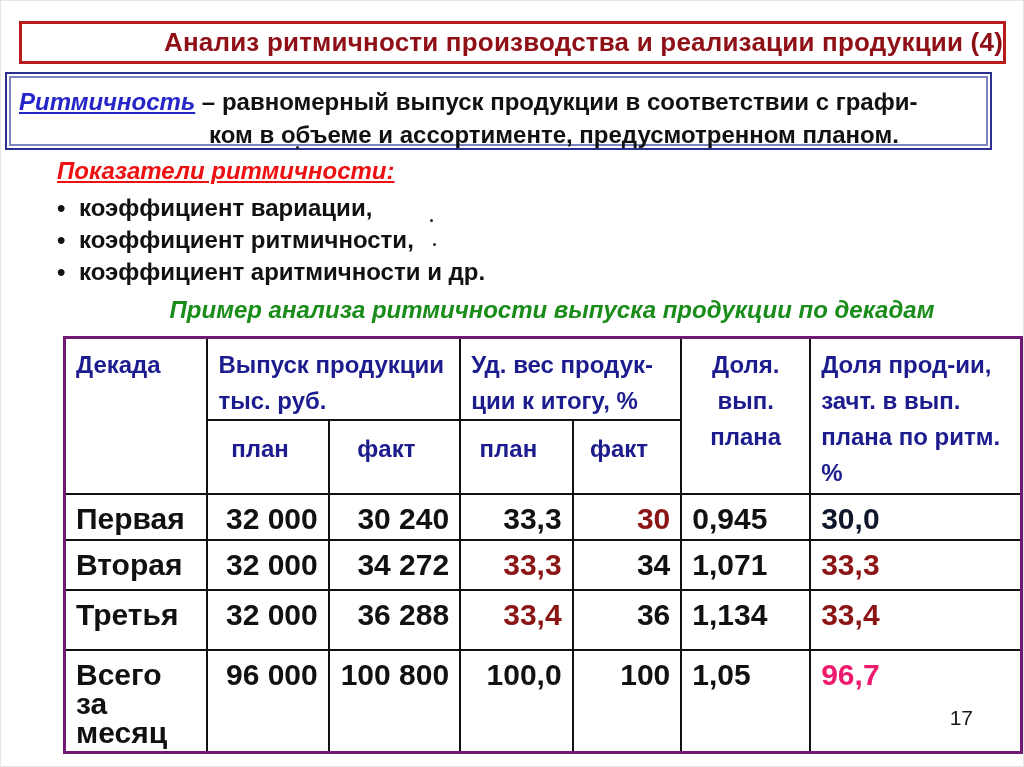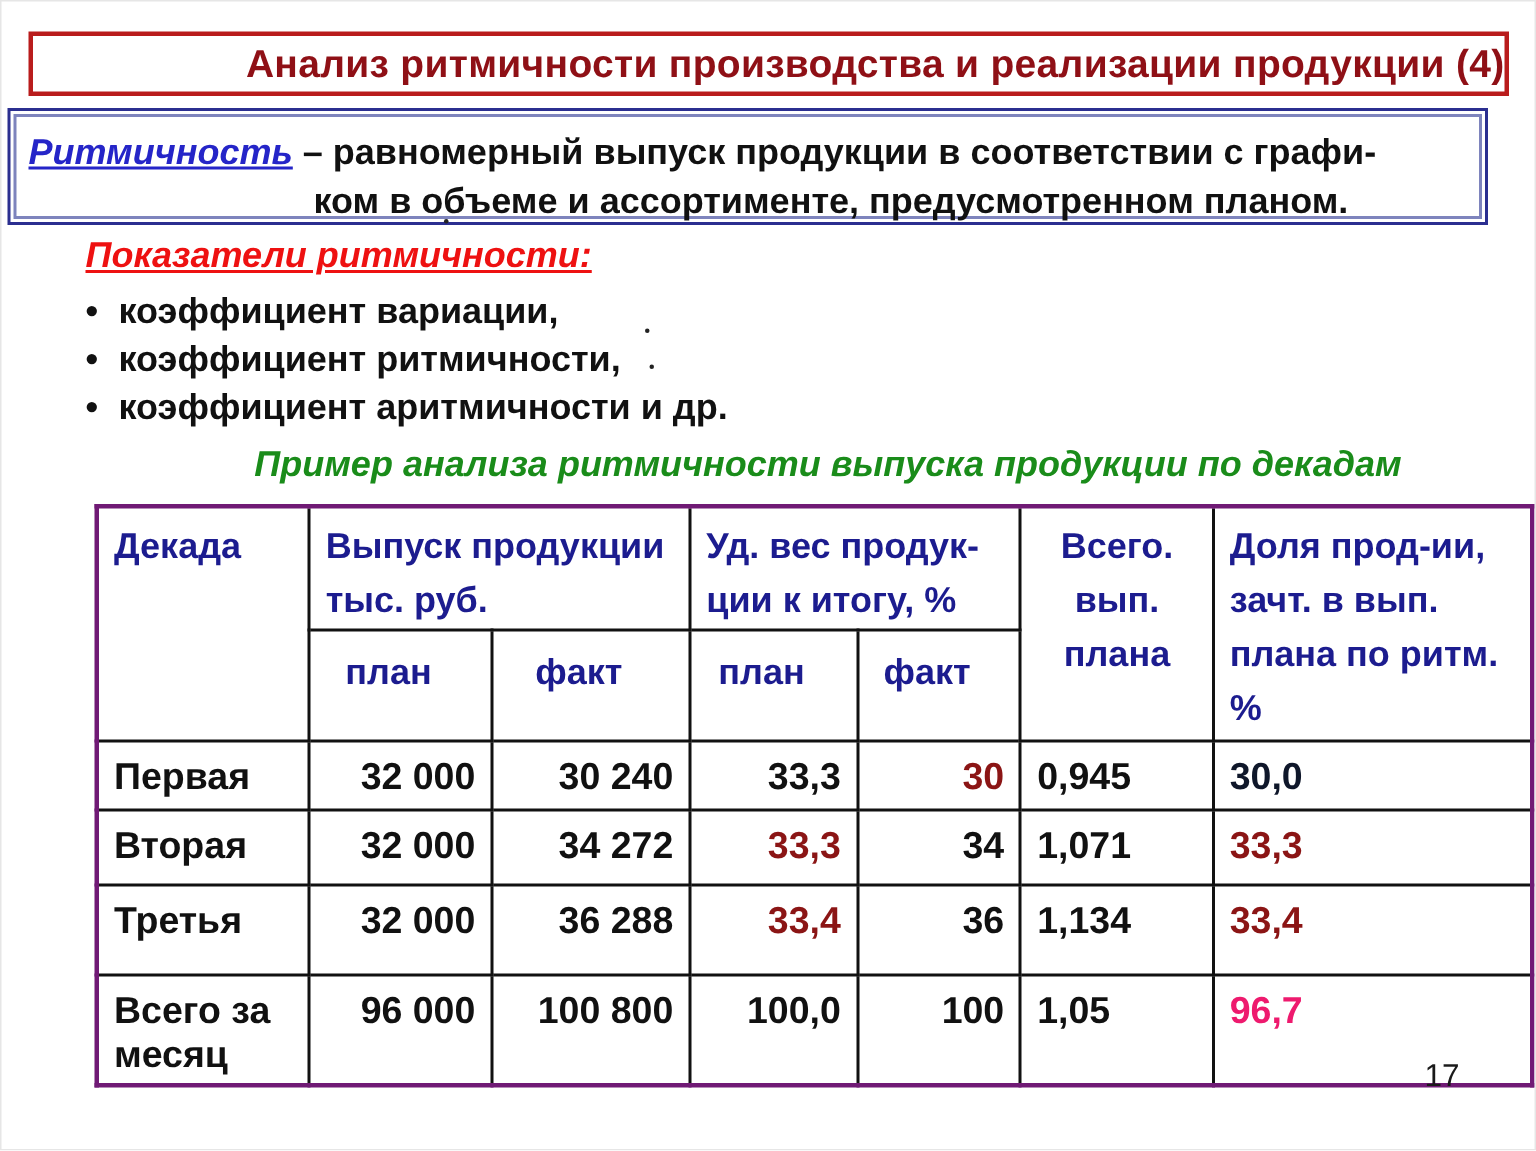--- a/index.html
+++ b/index.html
@@ -60,21 +60,21 @@
     box-sizing:border-box;
     overflow:hidden;
   }
   th.hd{
     font-size:24px;font-weight:bold;text-align:left;
     vertical-align:top;padding:8px 6px 0 10px;line-height:36px;
   }
   th.hd-sub{text-align:center;padding:14px 20px 0 4px;line-height:28px;}
   th.hd-center{text-align:center;padding-left:4px;padding-right:4px;}
   td.cell{
-    font-size:25px;font-weight:bold;color:#111111;
+    font-size:30px;font-weight:bold;color:#111111;
     vertical-align:top;padding:9px 10px 4px 10px;line-height:29px;
   }
   td.cell-name{text-align:left;}
   td.cell-num{text-align:right;}
   td.cell-left{text-align:left;}
   
   .page-num{
     position:absolute;right:50px;top:705px;
     font-size:21px;color:#1a1a1a;font-weight:normal;
   }
@@ -130,21 +130,21 @@
       <th class="hd" rowspan="2" style="color: rgb(28, 28, 143);">Декада</th>
       <th class="hd" colspan="2" style="color: rgb(28, 28, 143);">
         <span>Выпуск продукции</span><br>
         <span>тыс. руб.</span>
       </th>
       <th class="hd" colspan="2" style="color: rgb(28, 28, 143);">
         <span>Уд. вес продук-</span><br>
         <span>ции к итогу, %</span>
       </th>
       <th class="hd hd-center" rowspan="2" style="color: rgb(28, 28, 143);">
-        <span>Всего.</span><br>
+        <span>Доля.</span><br>
         <span>вып.</span><br>
         <span>плана</span>
       </th>
       <th class="hd" rowspan="2" style="color: rgb(28, 28, 143);">
         <span>Доля прод-ии,</span><br>
         <span>зачт. в вып.</span><br>
         <span>плана по ритм.</span><br>
         <span>%</span>
       </th>
     </tr>

